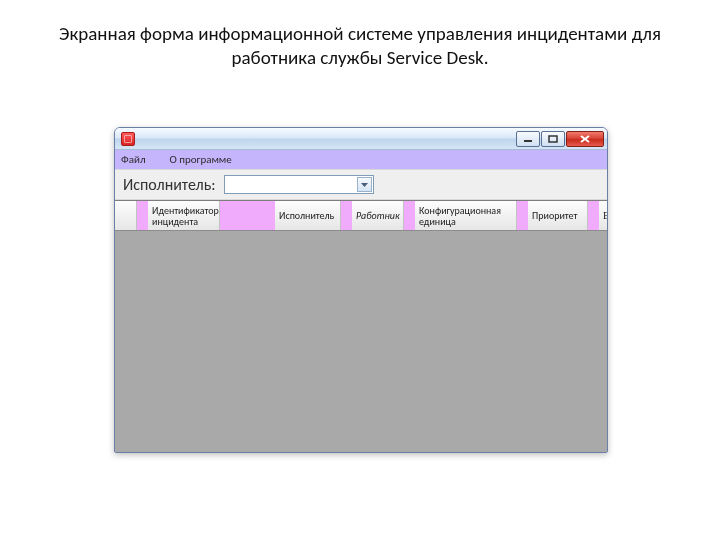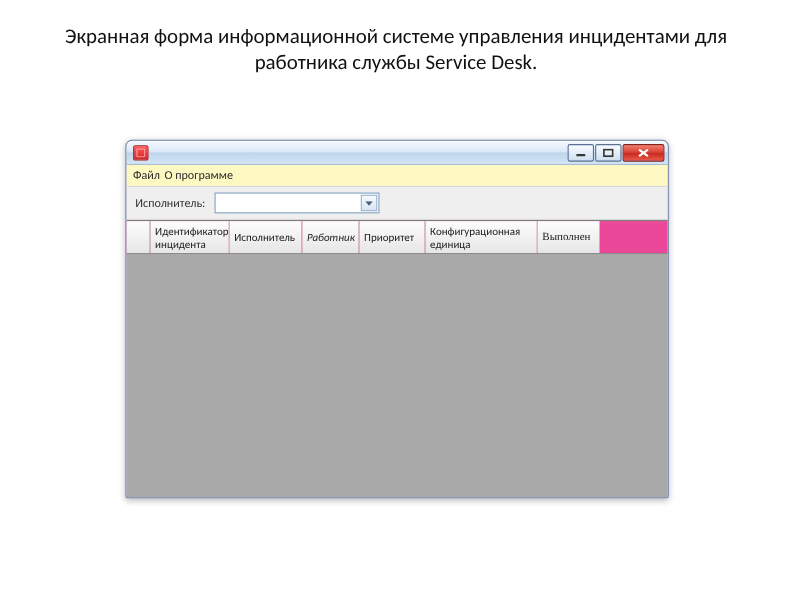--- a/index.html
+++ b/index.html
@@ -76,40 +76,40 @@
     width: 38px;
     background: linear-gradient(#f17b6e,#d84436 45%,#c82c1e 55%,#e85a4c);
     border-color: #862017;
     color: #fff;
     font-weight: bold;
   }
   .winbtn svg { display:block; }
 
   .menubar {
     height: 20px;
-    background: #fef9c3;
+    background: #c4b5fd;
     border-bottom: 1px solid #d9d9d9;
     display: flex;
     align-items: center;
     padding: 0 6px;
-    gap: 4px;
+    gap: 24px;
     font-size: 11px;
     color: #2b2b2b;
   }
   .menuitem { cursor: default; }
 
   .toolbar-row {
     height: 30px;
     background: #efefef;
     border-bottom: 1px solid #d9d9d9;
     display: flex;
     align-items: center;
     padding: 0 8px;
     gap: 8px;
-    font-size: 11px;
+    font-size: 16px;
     color: #333;
   }
   .combo {
     width: 150px;
     height: 19px;
     background: #fff;
     border: 1px solid #7f9db9;
     display: flex;
     align-items: center;
     justify-content: flex-end;
@@ -125,43 +125,44 @@
 
   .grid-area {
     flex: 1;
     background: #a9a9a9;
     position: relative;
     border-top: 1px solid #7d7d7d;
   }
   .grid-header {
     display: flex;
     height: 30px;
-    background: #ec4899;
+    background: #f0abfc;
     border-bottom: 1px solid #8c8c8c;
+    gap: 11px;
   }
   .rowhdr {
     width: 22px;
     flex: 0 0 22px;
     background: linear-gradient(#fdfdfd,#e6e6e6);
     border-right: 1px solid #c2c2c2;
   }
   .colhdr {
     background: linear-gradient(#fdfdfd,#e6e6e6);
     border-right: 1px solid #c2c2c2;
     font-size: 10px;
     line-height: 1.1;
     color: #222;
     display:flex;
     align-items:center;
     padding: 0 4px;
     overflow:hidden;
     white-space: normal;
   }
   .c0 { flex: 0 0 72px; }
-  .c1 { flex: 0 0 66px; }
+  .c1 { flex: 0 0 66px; margin-left: 44px; }
   .c2 { flex: 0 0 52px; font-style: italic; }
   .c3 { flex: 0 0 102px; }
   .c4 { flex: 0 0 60px; }
   .c5 { flex: 0 0 56px; }
   .c6 { flex: 0 0 56px; border-right:none;font-family:Liberation Serif, serif; }
   .grid-body {
     position:absolute;
     top:30px; left:0; right:0; bottom:0;
     background:#a9a9a9;
   }
@@ -212,22 +213,22 @@
         </div>
       </div>
     </div>
 
     <div class="grid-area">
       <div class="grid-header">
         <div class="rowhdr"></div>
         <div class="colhdr c0">Идентификатор инцидента</div>
         <div class="colhdr c1">Исполнитель</div>
         <div class="colhdr c2">Работник</div>
+        <div class="colhdr c3">Конфигурационная единица</div>
         <div class="colhdr c4">Приоритет</div>
-        <div class="colhdr c3">Конфигурационная единица</div>
         <div class="colhdr c6">Выполнен</div>
       </div>
       <div class="grid-body"></div>
     </div>
 
   </div>
 
 </div>
 
 </body></html>

